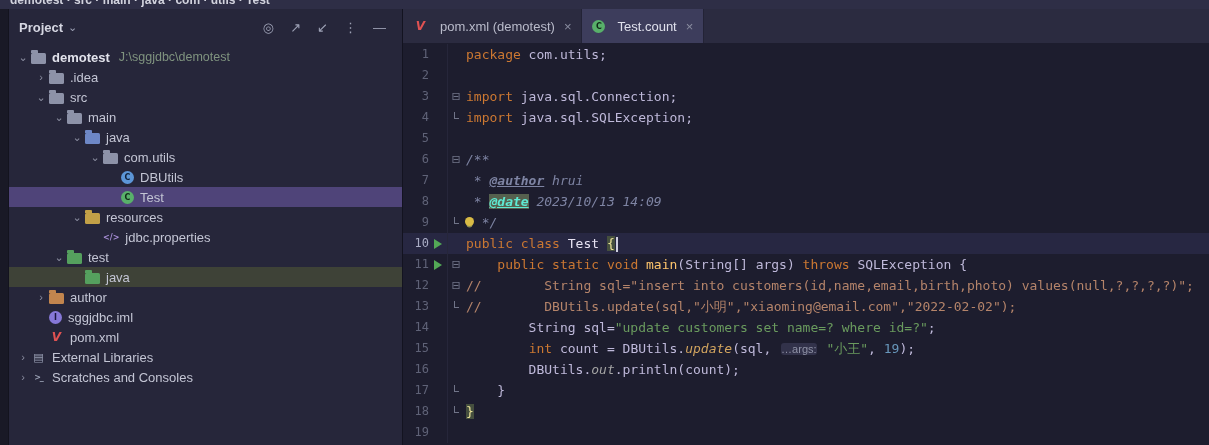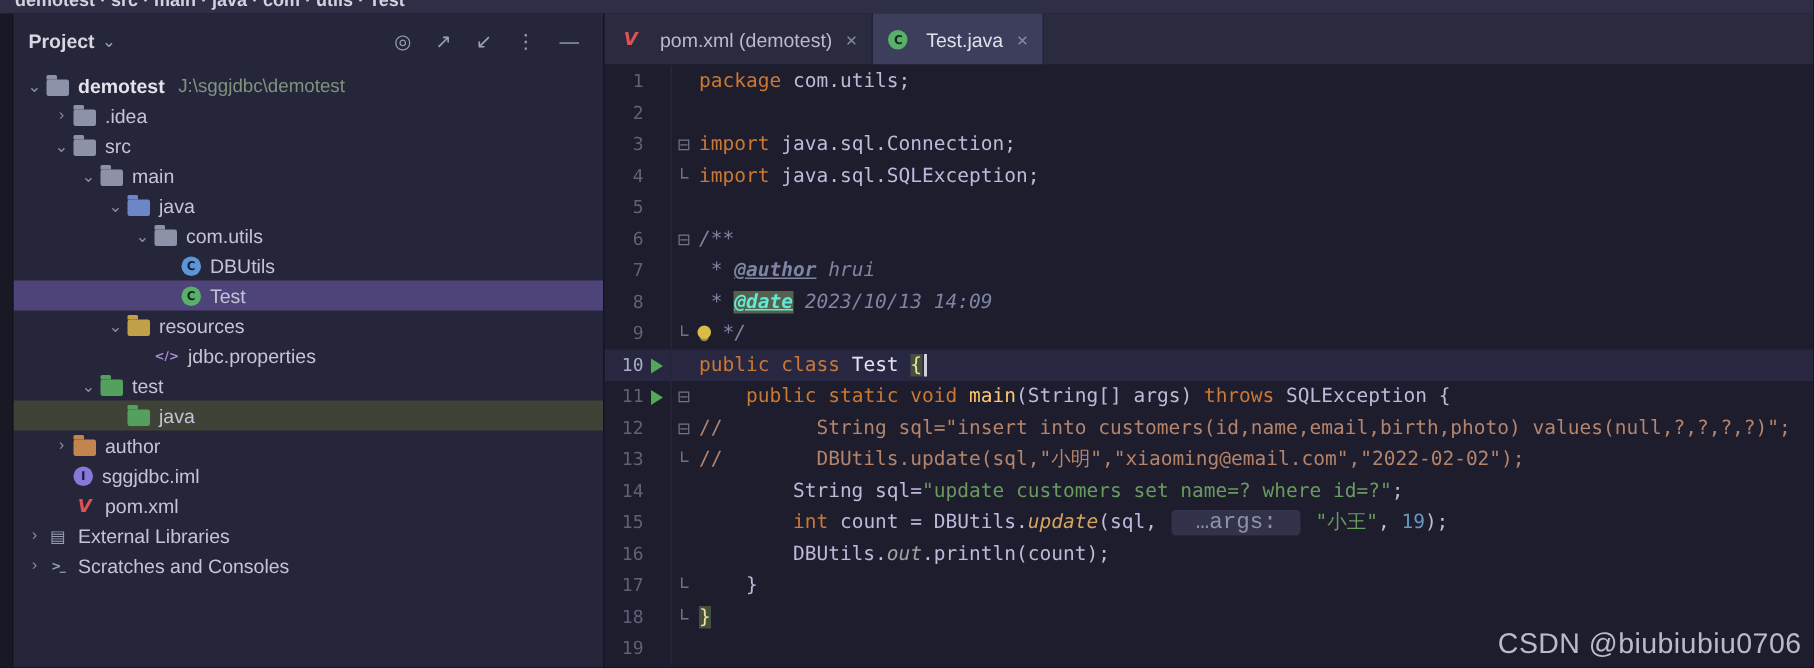--- a/index.html
+++ b/index.html
@@ -73,22 +73,22 @@
   .num{color:#6897bb;}
   .doc{color:#7e84a3;font-style:italic;}
   .doctag{color:#7e84a3;font-style:italic;text-decoration:underline;font-weight:bold;}
   .hl{background:#55604e;color:#5eead4;}
   .cmt{color:#b5846a;}
   .stm{color:#d3a55f;font-style:italic;}
   .stf{color:#a3a3a3;font-style:italic;}
   .mth{color:#ffc66d;}
   .cls{color:#e6e2f2;}
   .brc{color:#ece39a;background:#454f3e;}
-  .hint{color:#8f92a6;background:#32324a;border-radius:3px;font-size:15px;padding:0 16px;margin:0 2px;
-        font-family:Liberation Mono, monospace;}
+  .hint{color:#8f92a6;background:#32324a;border-radius:3px;font-size:11px;padding:0 0;margin:0 2px;
+        font-family:Liberation Sans, sans-serif;}
   .caret{display:inline-block;width:2px;height:15px;background:#d0d0e0;vertical-align:middle;margin-left:1px;}
   .watermark{position:absolute;right:8px;bottom:4px;font-size:19px;color:rgba(214,215,228,0.85);
              letter-spacing:0.3px;font-family:"Liberation Sans",sans-serif;z-index:5;}
 </style>
 </head>
 <body>
 
 <div class="app">
   <div class="topbar">
     <div class="topbar-inner">demotest · src · main · java · com · utils · Test</div>
@@ -198,21 +198,21 @@
     </aside>
     <section class="editor-col">
       <div class="tabbar" id="tabbar">
           <div class="tab">
             <span class="tico glyph g-maven">V</span>
             <span class="tab-label">pom.xml (demotest)</span>
             <span class="tab-close">×</span>
           </div>
           <div class="tab active">
             <span class="tico ball b-green">C</span>
-            <span class="tab-label">Test.java</span>
+            <span class="tab-label">Test.count</span>
             <span class="tab-close">×</span>
           </div>
         </div>
       <div class="editor" id="editor">
           <div class="code-line"><span class="ln">1</span><span class="runslot"></span><span class="foldslot"></span><span class="code"><span class="sg kw">package</span><span class="sg pl"> com.utils;</span></span></div>
           <div class="code-line"><span class="ln">2</span><span class="runslot"></span><span class="foldslot"></span><span class="code"></span></div>
           <div class="code-line"><span class="ln">3</span><span class="runslot"></span><span class="foldslot"><span class="fold-minus">⊟</span></span><span class="code"><span class="sg kw">import</span><span class="sg pl"> java.sql.Connection;</span></span></div>
           <div class="code-line"><span class="ln">4</span><span class="runslot"></span><span class="foldslot"><span class="fold-end"></span></span><span class="code"><span class="sg kw">import</span><span class="sg pl"> java.sql.SQLException;</span></span></div>
           <div class="code-line"><span class="ln">5</span><span class="runslot"></span><span class="foldslot"></span><span class="code"></span></div>
           <div class="code-line"><span class="ln">6</span><span class="runslot"></span><span class="foldslot"><span class="fold-minus">⊟</span></span><span class="code"><span class="sg doc">/**</span></span></div>
@@ -225,14 +225,13 @@
           <div class="code-line"><span class="ln">13</span><span class="runslot"></span><span class="foldslot"><span class="fold-end"></span></span><span class="code"><span class="sg cmt">//        DBUtils.update(sql,"小明","xiaoming@email.com","2022-02-02");</span></span></div>
           <div class="code-line"><span class="ln">14</span><span class="runslot"></span><span class="foldslot"></span><span class="code"><span class="sg pl">        String sql=</span><span class="sg str">"update customers set name=? where id=?"</span><span class="sg pl">;</span></span></div>
           <div class="code-line"><span class="ln">15</span><span class="runslot"></span><span class="foldslot"></span><span class="code"><span class="sg pl">        </span><span class="sg kw">int</span><span class="sg pl"> count = DBUtils.</span><span class="sg stm">update</span><span class="sg pl">(sql, </span><span class="sg hint">…args:</span><span class="sg pl"> </span><span class="sg str">"小王"</span><span class="sg pl">, </span><span class="sg num">19</span><span class="sg pl">);</span></span></div>
           <div class="code-line"><span class="ln">16</span><span class="runslot"></span><span class="foldslot"></span><span class="code"><span class="sg pl">        DBUtils.</span><span class="sg stf">out</span><span class="sg pl">.println(count);</span></span></div>
           <div class="code-line"><span class="ln">17</span><span class="runslot"></span><span class="foldslot"><span class="fold-end"></span></span><span class="code"><span class="sg pl">    }</span></span></div>
           <div class="code-line"><span class="ln">18</span><span class="runslot"></span><span class="foldslot"><span class="fold-end"></span></span><span class="code"><span class="sg brc">}</span></span></div>
           <div class="code-line"><span class="ln">19</span><span class="runslot"></span><span class="foldslot"></span><span class="code"></span></div>
         </div>
     </section>
   </div>
-  <div class="watermark">CSDN @biubiubiu0706</div>
 </div>
 
 </body></html>

